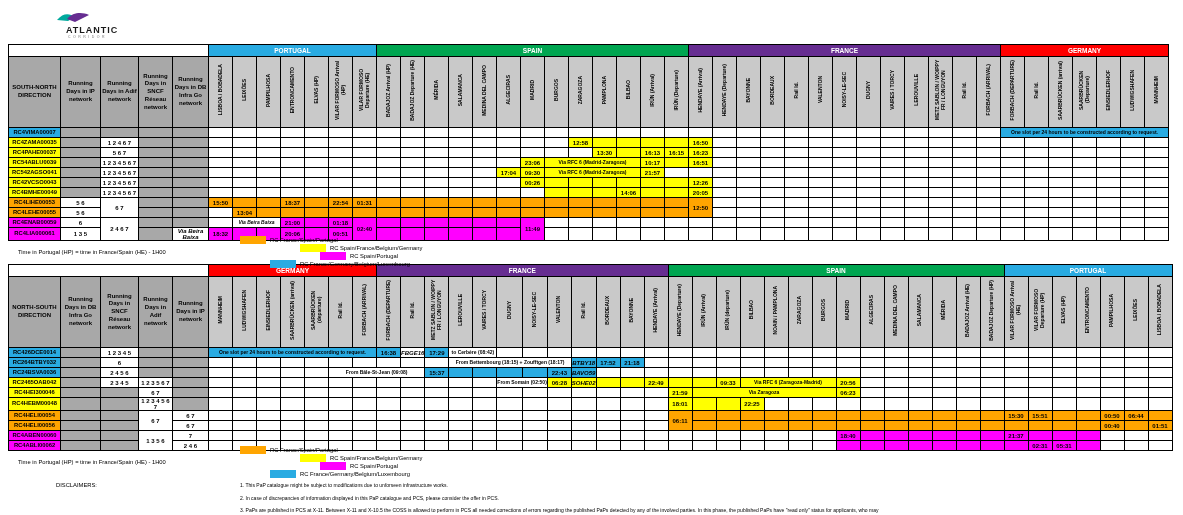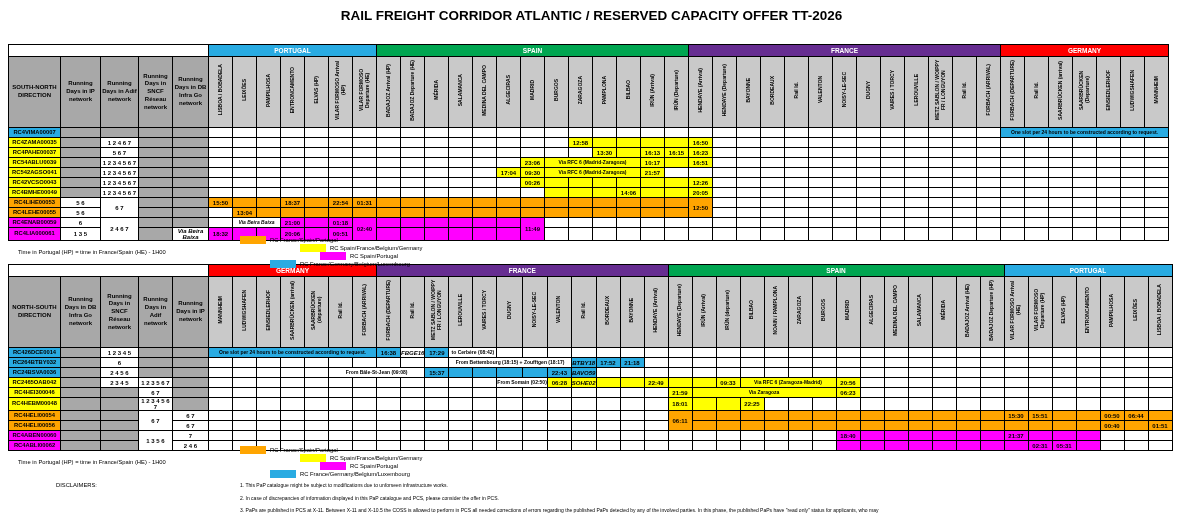--- a/index.html
+++ b/index.html
@@ -33,21 +33,28 @@
   .disclaimers{display:flex;margin-top:14px;margin-left:56px;}
   .disc-label{width:184px;font-size:5.8px;color:#000;}
   .disc-items{width:640px;}
   .disc-items p{margin:0 0 5px 0;font-size:5px;line-height:1.5;color:#000;}
 </style>
 </head>
 <body>
 <div class="page">
 
 <div class="hdr">
-  <div class="title">RAIL FREIGHT CORRIDOR ATLANTIC / RESERVED CAPACITY OFFER TT-2026</div>
+  <div class="logo">
+    <svg width="34" height="11" viewBox="0 0 34 11">
+      <path d="M1 8 C7 1 13 1 19 5 L12 9 Z" fill="#00a99d"></path>
+      <path d="M11 7 C17 0 26 0 33 3 L19 10 Z" fill="#662d91"></path>
+    </svg>
+    <div class="logo-text">ATLANTIC</div>
+    <div class="logo-sub">CORRIDOR</div>
+  </div>
 </div>
 
 <div class="tblwrap">
   <div id="table0">
         <table class="grid">
           <colgroup>
             <col style="width: 52px;">
             <col style="width: 40px;">
             <col style="width: 38px;">
             <col style="width: 34px;">

